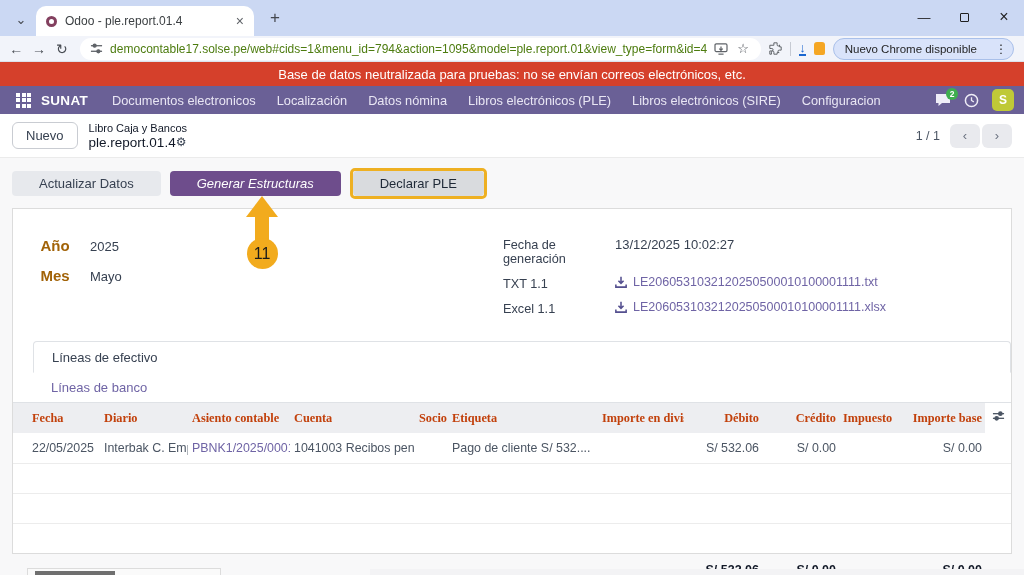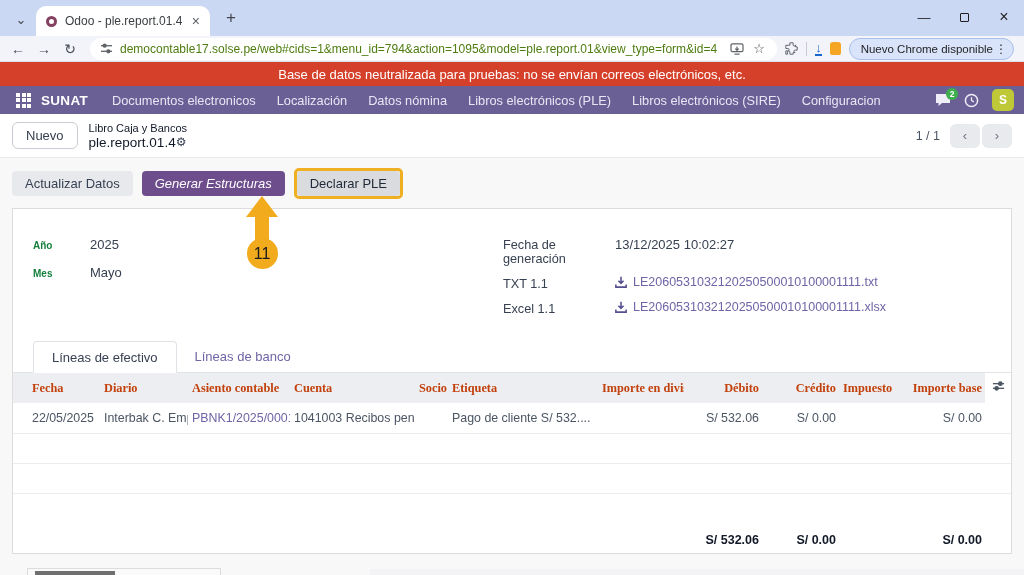--- a/index.html
+++ b/index.html
@@ -3,21 +3,21 @@
 <meta charset="utf-8">
 <style>
   * { margin:0; padding:0; box-sizing:border-box; }
   html,body { width:1024px; height:575px; overflow:hidden; background:#fff;
     font-family:"Liberation Sans", sans-serif; }
 
   
   .tabstrip { height:36px; background:#cbd8f3; display:flex; align-items:flex-end; padding-left:6px; position:relative; }
   .tab-search-btn { width:26px; height:26px; margin:0 2px 4px 2px; display:flex; align-items:center; justify-content:center;
     color:#44474e; font-size:13px; border-radius:50%; cursor:pointer; }
-  .tab { width:174px; height:30px; background:#fff; border-radius:10px 10px 0 0; display:flex; align-items:center;
+  .tab { width:218px; height:30px; background:#fff; border-radius:10px 10px 0 0; display:flex; align-items:center;
     padding:0 8px 0 10px; gap:8px; }
   .favicon-ring { width:11px; height:11px; border:3px solid #83405f; border-radius:50%; flex:none; }
   .tab-title { font-size:12px; color:#3c4043; flex:1; white-space:nowrap; overflow:hidden; }
   .tab-close { font-size:14px; color:#5f6368; padding:0 2px; }
   .newtab-btn { width:26px; height:26px; margin:0 0 5px 8px; display:flex; align-items:center; justify-content:center;
     font-size:17px; color:#44474e; border-radius:50%; }
   .win-controls { position:absolute; right:0; top:0; height:34px; display:flex; }
   .win-btn { width:40px; height:100%; display:flex; align-items:center; justify-content:center; font-size:13px; color:#1f1f1f; }
   .restore-box { width:9px; height:9px; border:1.2px solid #1f1f1f; border-radius:1px; }
   .win-close { font-size:16px; }
@@ -25,21 +25,21 @@
   .toolbar { height:26px; background:#f2f4fa; border-bottom:1px solid #dde1ea; display:flex; align-items:center; padding:0 6px; gap:2px; }
   .tool-btn { width:24px; height:22px; display:flex; align-items:center; justify-content:center; font-size:14px; color:#474b52; }
   .omnibox { flex:1; height:22px; background:#fff; border-radius:11px; display:flex; align-items:center; padding:0 10px; gap:7px; margin:0 6px; }
   .url-text { font-size:12px; color:#4d7c0f; white-space:nowrap; overflow:hidden; flex:1; }
   .mini-svg { display:block; }
   .toolbar-right { display:flex; align-items:center; gap:8px; padding-right:4px; }
   .divider-v { width:1px; height:14px; background:#c6cad3; }
   .dl-icon { color:#1a66d0; font-size:13px; border-bottom:2px solid #1a66d0; line-height:11px; height:14px; }
   .ext-orange { width:11px; height:13px; background:#f5a623; border-radius:3px 3px 2px 2px; }
   .update-chip { height:22px; border-radius:11px; background:#d9e3fa; border:1px solid #a9c0ea; display:flex; align-items:center;
-    padding:0 6px 0 11px; gap:2px; }
+    padding:0 6px 0 11px; gap:18px; }
   .chip-label { font-size:11.5px; color:#1f1f1f; white-space:nowrap; }
   .chip-dots { font-size:12px; color:#1f1f1f; }
 
   
   .banner-red { height:24px; background:#d5402b; color:#fff; font-size:13px; display:flex; align-items:center; justify-content:center; }
   .nav-purple { height:28px; background:#6a6096; display:flex; align-items:center; padding:0 10px; }
   .apps-grid { display:grid; grid-template-columns:repeat(3,4px); grid-gap:1.5px; margin:0 10px 0 6px; }
   .apps-grid span { width:4px; height:4px; background:#fff; display:block; }
   .brand { color:#fff; font-weight:700; font-size:13.5px; letter-spacing:.3px; margin-right:24px; }
   .nav-item { color:#e9e6f4; font-size:12.8px; margin-right:21px; white-space:nowrap; }
@@ -58,38 +58,38 @@
   .gear-glyph { font-size:12px; color:#374151; }
   .pager { margin-left:auto; display:flex; align-items:center; gap:10px; }
   .pager-count { font-size:12.5px; color:#4b5563; }
   .pager-btns { display:flex; gap:2px; }
   .pager-btn { width:30px; height:24px; background:#e9eaee; border-radius:6px; display:flex; align-items:center; justify-content:center;
     color:#6b7280; font-size:13px; }
 
   
   .content { background:#f8f8f9; height:417px; position:relative; }
   .button-row { display:flex; align-items:center; gap:9px; padding:10px 0 9px 12px; }
-  .btn { font-size:13px; font-weight:500; padding:5px 13px; border-radius:4px; border:none; white-space:nowrap; }
+  .btn { font-size:13px; font-weight:500; padding:5px 27px; border-radius:4px; border:none; white-space:nowrap; }
   .btn-gray { background:#e7e9ed; color:#374151; }
   .btn-purple { background:#6e4d8c; color:#fff;font-style:italic; }
   .btn-gray2 { background:#d9dbde; color:#1f2937; }
   .hl-frame { border:3px solid #eeb022; border-radius:5px; display:inline-flex; }
 
   .sheet { margin:0 12px; background:#fff; border:1px solid #dcdcdc; height:346px; }
   .fields { display:flex; padding:28px 20px 0; }
   .fg-left { width:470px; }
   .field-row { display:flex; align-items:baseline; margin-bottom:13px; }
   .fg-right .field-row { margin-bottom:9px; }
-  .flabel { font-weight:700; font-size:10px; color:#15803d; width:44px; flex:none; }
+  .flabel { font-weight:700; font-size:15px; color:#a16207; width:44px; flex:none;text-align:center; }
   .flabel2 { font-size:12.7px; color:#374151; width:112px; flex:none; font-weight:400; }
   .fvalue { font-size:13px; color:#374151; margin-left:13px; }
   .file-link { display:flex; align-items:center; gap:6px; color:#6f64a5; font-size:12.5px; margin-left:0; }
 
   .notebook { margin-top:16px; }
-  .tabs { display:flex; padding-left:20px; border-bottom:1px solid #dfe2e6; }
+  .tabs { display:flex; padding-left:20px; border-bottom:1px solid #dfe2e6;flex-direction:column; }
   .ntab { padding:8px 18px 7px; font-size:13px; }
   .ntab.active { background:#fff; border:1px solid #dfe2e6; border-bottom:1px solid #fff; border-radius:4px 4px 0 0;
     color:#374151; margin-bottom:-1px; }
   .ntab.inactive { color:#6f64a5; }
 
   table.list { width:100%; border-collapse:collapse; table-layout:fixed; }
   .list thead th { background:#edeef1; font-size:12.3px; font-weight:700; color:#c2410c; height:30px; text-align:left;
     padding:0 4px; overflow:hidden; white-space:nowrap;font-family:Liberation Serif, serif; }
   .list thead th.num, .list td.num { text-align:right; padding-right:3px; }
   .list thead th.icon-cell { background:#fff; text-align:center; }

